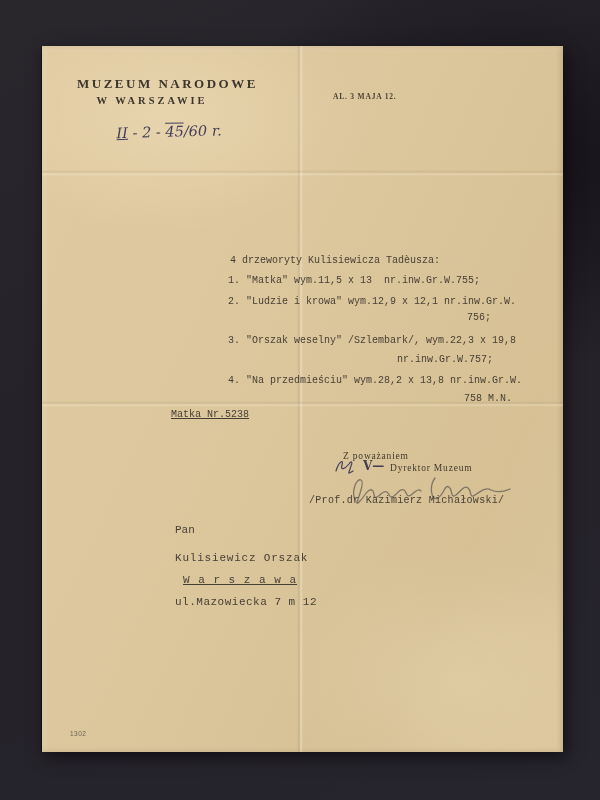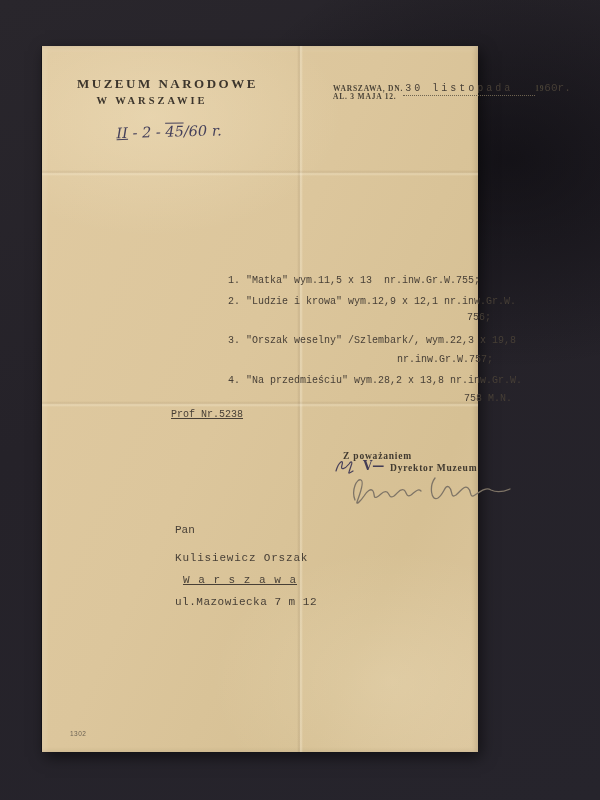--- a/index.html
+++ b/index.html
@@ -4,21 +4,21 @@
 <style>
   html,body{margin:0;padding:0;}
   body{
     width:600px;height:800px;overflow:hidden;position:relative;
     background:
       radial-gradient(ellipse 420px 300px at 85% 20%, rgba(5,4,8,0.55), rgba(0,0,0,0) 70%),
       linear-gradient(160deg,#29262c 0%,#252229 45%,#26242c 100%);
     font-family:"Liberation Serif", serif;
   }
   .paper{
-    position:absolute;left:42px;top:46px;width:436px;height:706px;
+    position:absolute;left:42px;top:46px;width:521px;height:706px;
     background:
       radial-gradient(ellipse 320px 200px at 25% 10%, rgba(255,242,212,0.28), rgba(255,242,212,0) 60%),
       radial-gradient(ellipse 300px 220px at 80% 90%, rgba(255,244,216,0.20), rgba(255,244,216,0) 60%),
       linear-gradient(115deg,#e0caa1 0%,#dcc69c 45%,#d6c094 78%,#dbc59c 100%);
     box-shadow: inset -2px 0 5px rgba(96,72,44,0.22), inset 2px 2px 6px rgba(255,250,235,0.25),
                 3px 5px 14px rgba(0,0,0,0.55), -1px 0 0 rgba(0,0,0,0.35);
   }
   .fold-v{position:absolute;top:0;height:100%;width:6px;
     background:linear-gradient(90deg, rgba(92,70,44,0) 0%, rgba(92,70,44,0.13) 38%, rgba(255,248,228,0.38) 62%, rgba(92,70,44,0) 100%);}
   .fold-h{position:absolute;left:0;width:100%;height:6px;
@@ -31,21 +31,21 @@
   .ref .ov{text-decoration:overline;}
   .ref .un{text-decoration:underline;}
   .printed-small{font-weight:bold;font-size:7.5px;letter-spacing:0.8px;color:#4a4337;white-space:pre;}
   .type{font-family:"Liberation Mono","DejaVu Sans Mono",monospace;color:#473f36;white-space:pre;}
   .t10{font-size:10px;}
   .t11{font-size:11px;}
   .date-typed{letter-spacing:3px;border-bottom:1px dotted #6e6350;padding:0 22px 1px 2px;}
   .para{font-weight:bold;font-size:9.5px;letter-spacing:1.1px;word-spacing:3px;color:#443c31;
         line-height:16px;width:400px;text-indent:22px;}
   .kwit{text-decoration:underline;}
-  .closing-bold{font-weight:bold;font-size:9.5px;letter-spacing:0.8px;color:#413a30;white-space:pre;}
+  .closing-bold{font-weight:normal;font-size:9.5px;letter-spacing:0.8px;color:#413a30;white-space:pre;}
   .vmark{font-family:"DejaVu Serif",serif;font-weight:bold;font-size:12px;color:#433d55;}
   .city{letter-spacing:1px;text-decoration:underline;padding-left:8px;}
   .stamp{font-size:6.5px;color:#6c6253;letter-spacing:0.5px;font-family:"Liberation Sans",sans-serif;}
   svg{display:block;}
 </style>
 </head>
 <body>
 
 <div class="paper">
 
@@ -55,48 +55,47 @@
 
   <div class="abs" style="left:35px;top:30px;width:150px;text-align:center;">
     <div class="lh1">MUZEUM NARODOWE</div>
     <div class="lh2">W WARSZAWIE</div>
   </div>
 
   <div class="abs hand ref" style="left:56px;top:62px;">
     <span class="un">II</span><span> - 2 - </span><span class="ov">45</span><span>/60 r.</span>
   </div>
 
-  <div class="abs" style="left:291px;top:31px;white-space:nowrap;">
-    <span class="printed-small">WARSZAWA, DN.</span><span class="type t10 date-typed">30 listopada</span><span class="printed-small">19</span><span class="type t11">60r.</span>
-  </div>
   <div class="abs printed-small" style="left:291px;top:46px;">AL. 3 MAJA 12.</div>
 
 
+  <div class="abs type t10" style="left:188px;top:209px;">4 drzeworyty Kulisiewicza Tadèusza:</div>
   <div class="abs type t10" style="left:186px;top:229px;">1. "Matka" wym.11,5 x 13  nr.inw.Gr.W.755;</div>
   <div class="abs type t10" style="left:186px;top:250px;">2. "Ludzie i krowa" wym.12,9 x 12,1 nr.inw.Gr.W.</div>
   <div class="abs type t10" style="left:425px;top:266px;">756;</div>
   <div class="abs type t10" style="left:186px;top:289px;">3. "Orszak weselny" /Szlembark/, wym.22,3 x 19,8</div>
   <div class="abs type t10" style="left:355px;top:308px;">nr.inw.Gr.W.757;</div>
   <div class="abs type t10" style="left:186px;top:329px;">4. "Na przedmieściu" wym.28,2 x 13,8 nr.inw.Gr.W.</div>
   <div class="abs type t10" style="left:422px;top:347px;">758 M.N.</div>
 
-  <div class="abs type t10 kwit" style="left:129px;top:363px;">Prof Nr.5238</div>
+  <div class="abs type t10 kwit" style="left:129px;top:363px;">Matka Nr.5238</div>
 
   <div class="abs closing-bold" style="left:301px;top:405px;">Z poważaniem</div>
 
   <svg class="abs" style="left:292px;top:412px;" width="28" height="18" viewBox="0 0 28 18">
     <path d="M2,13 C5,3 10,1 8,7 C6,13 11,11 15,6 C17,3 19,3 17,8 L15,14 C14,16 16,15 19,13" fill="none" stroke="#47405a" stroke-width="1.2" stroke-linecap="round"></path>
   </svg>
   <div class="abs vmark" style="left:321px;top:413px;">V—</div>
   <div class="abs closing-bold" style="left:348px;top:417px;">Dyrektor Muzeum</div>
 
   <svg class="abs" style="left:305px;top:426px;" width="168" height="36" viewBox="0 0 168 36">
     <path d="M8,28 C4,18 10,6 14,8 C18,10 12,24 10,30 C9,33 13,30 17,24 C20,19 24,16 26,19 C28,22 26,27 30,25 C34,23 36,18 40,20 C43,22 42,27 47,24 C51,21 53,16 57,18 C60,20 59,26 64,23 C68,20 71,16 74,19" fill="none" stroke="#7e7466" stroke-width="1.3" stroke-linecap="round"></path>
     <path d="M88,6 C82,14 84,30 91,26 C97,22 98,12 102,15 C106,18 103,27 109,23 C114,19 117,13 121,16 C125,19 122,27 128,23 C134,19 139,15 144,18 C150,21 156,20 163,17" fill="none" stroke="#7e7466" stroke-width="1.3" stroke-linecap="round"></path>
   </svg>
+  <div class="abs type t10" style="left:267px;top:449px;letter-spacing:0.3px;">/Prof.dr Kazimierz Michałowski/</div>
 
   <div class="abs type t11" style="left:133px;top:478px;">Pan</div>
   <div class="abs type t11" style="left:133px;top:506px;letter-spacing:0.8px;">Kulisiewicz Orszak</div>
   <div class="abs type t11 city" style="left:133px;top:528px;">W a r s z a w a</div>
   <div class="abs type t11" style="left:133px;top:550px;letter-spacing:0.5px;">ul.Mazowiecka 7 m 12</div>
 
   <div class="abs stamp" style="left:28px;top:684px;">1302</div>
 </div>
 
 </body></html>

